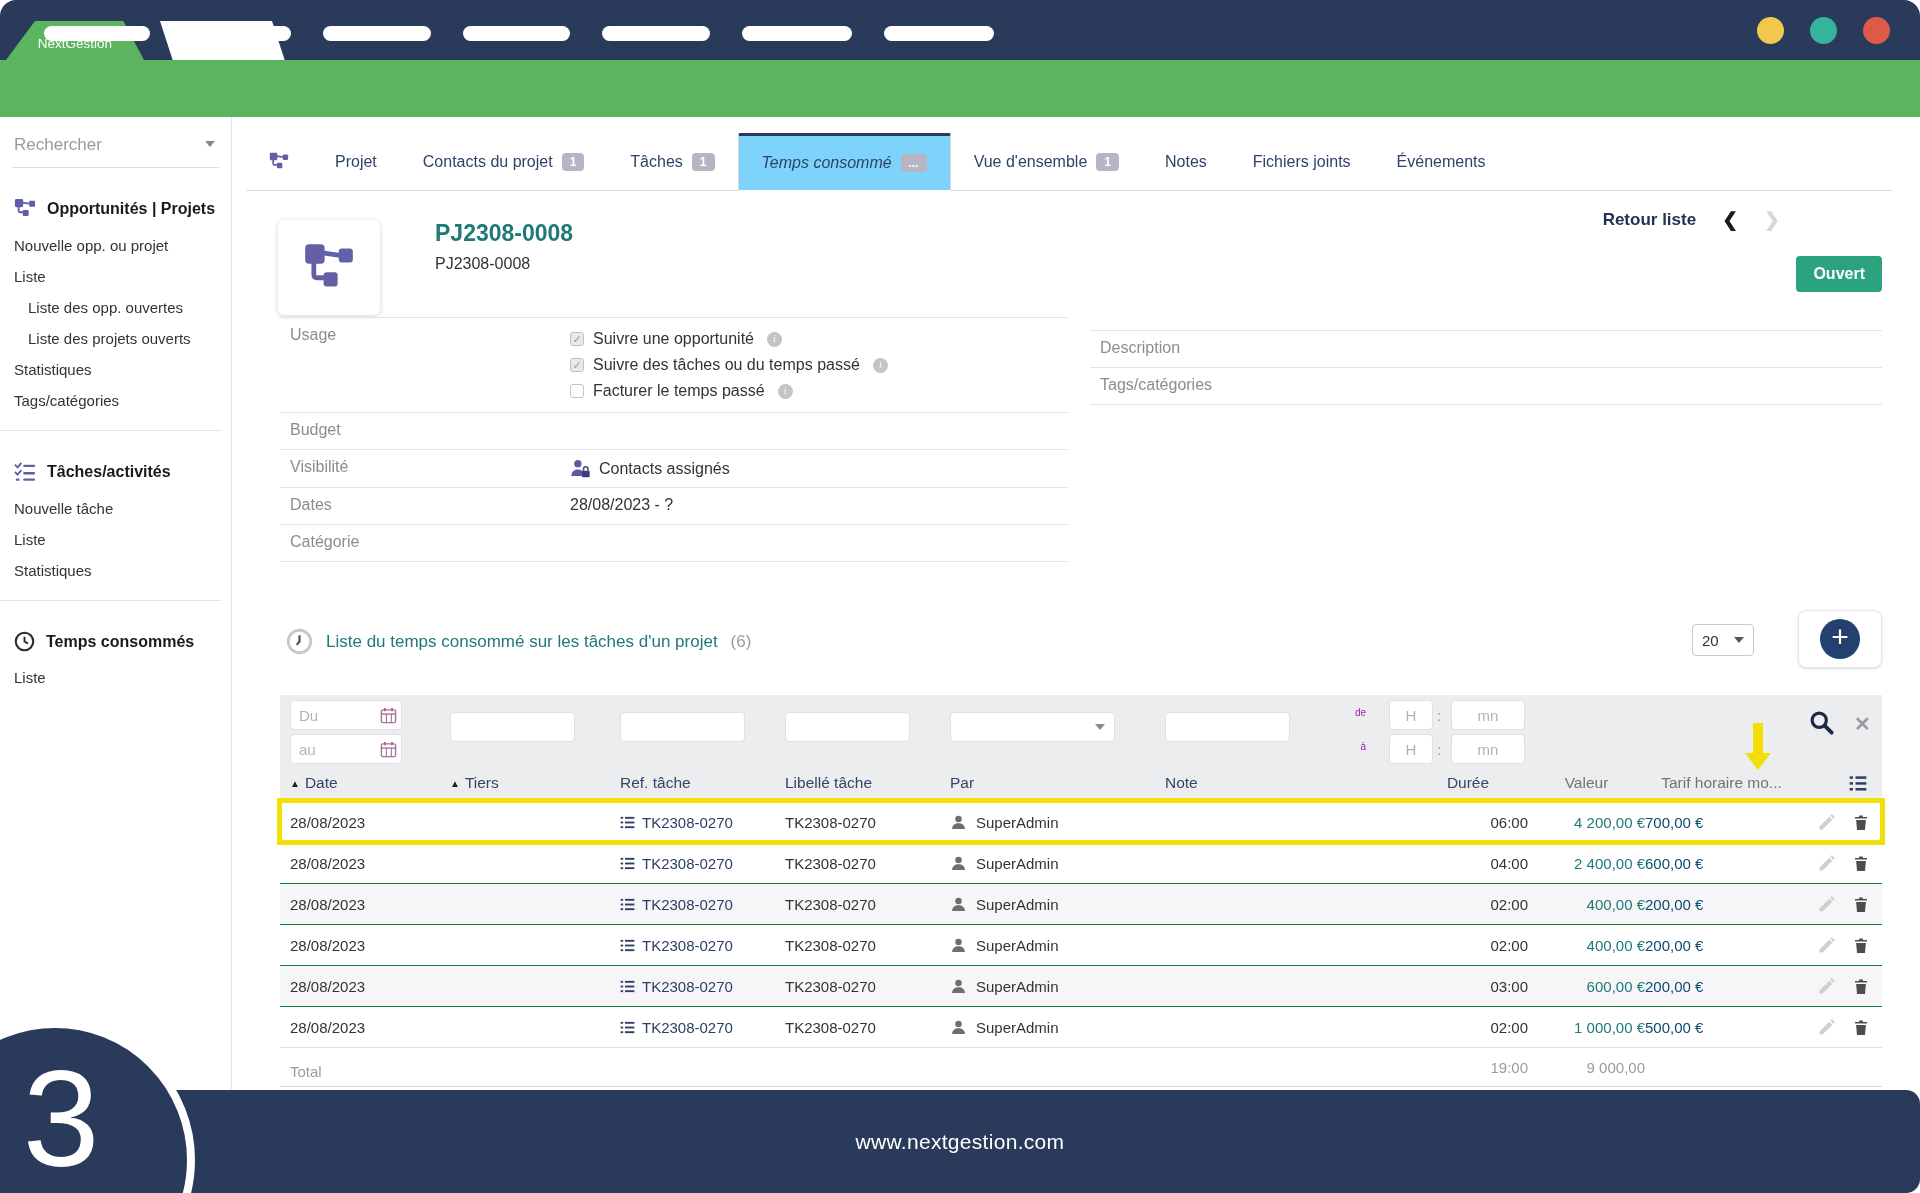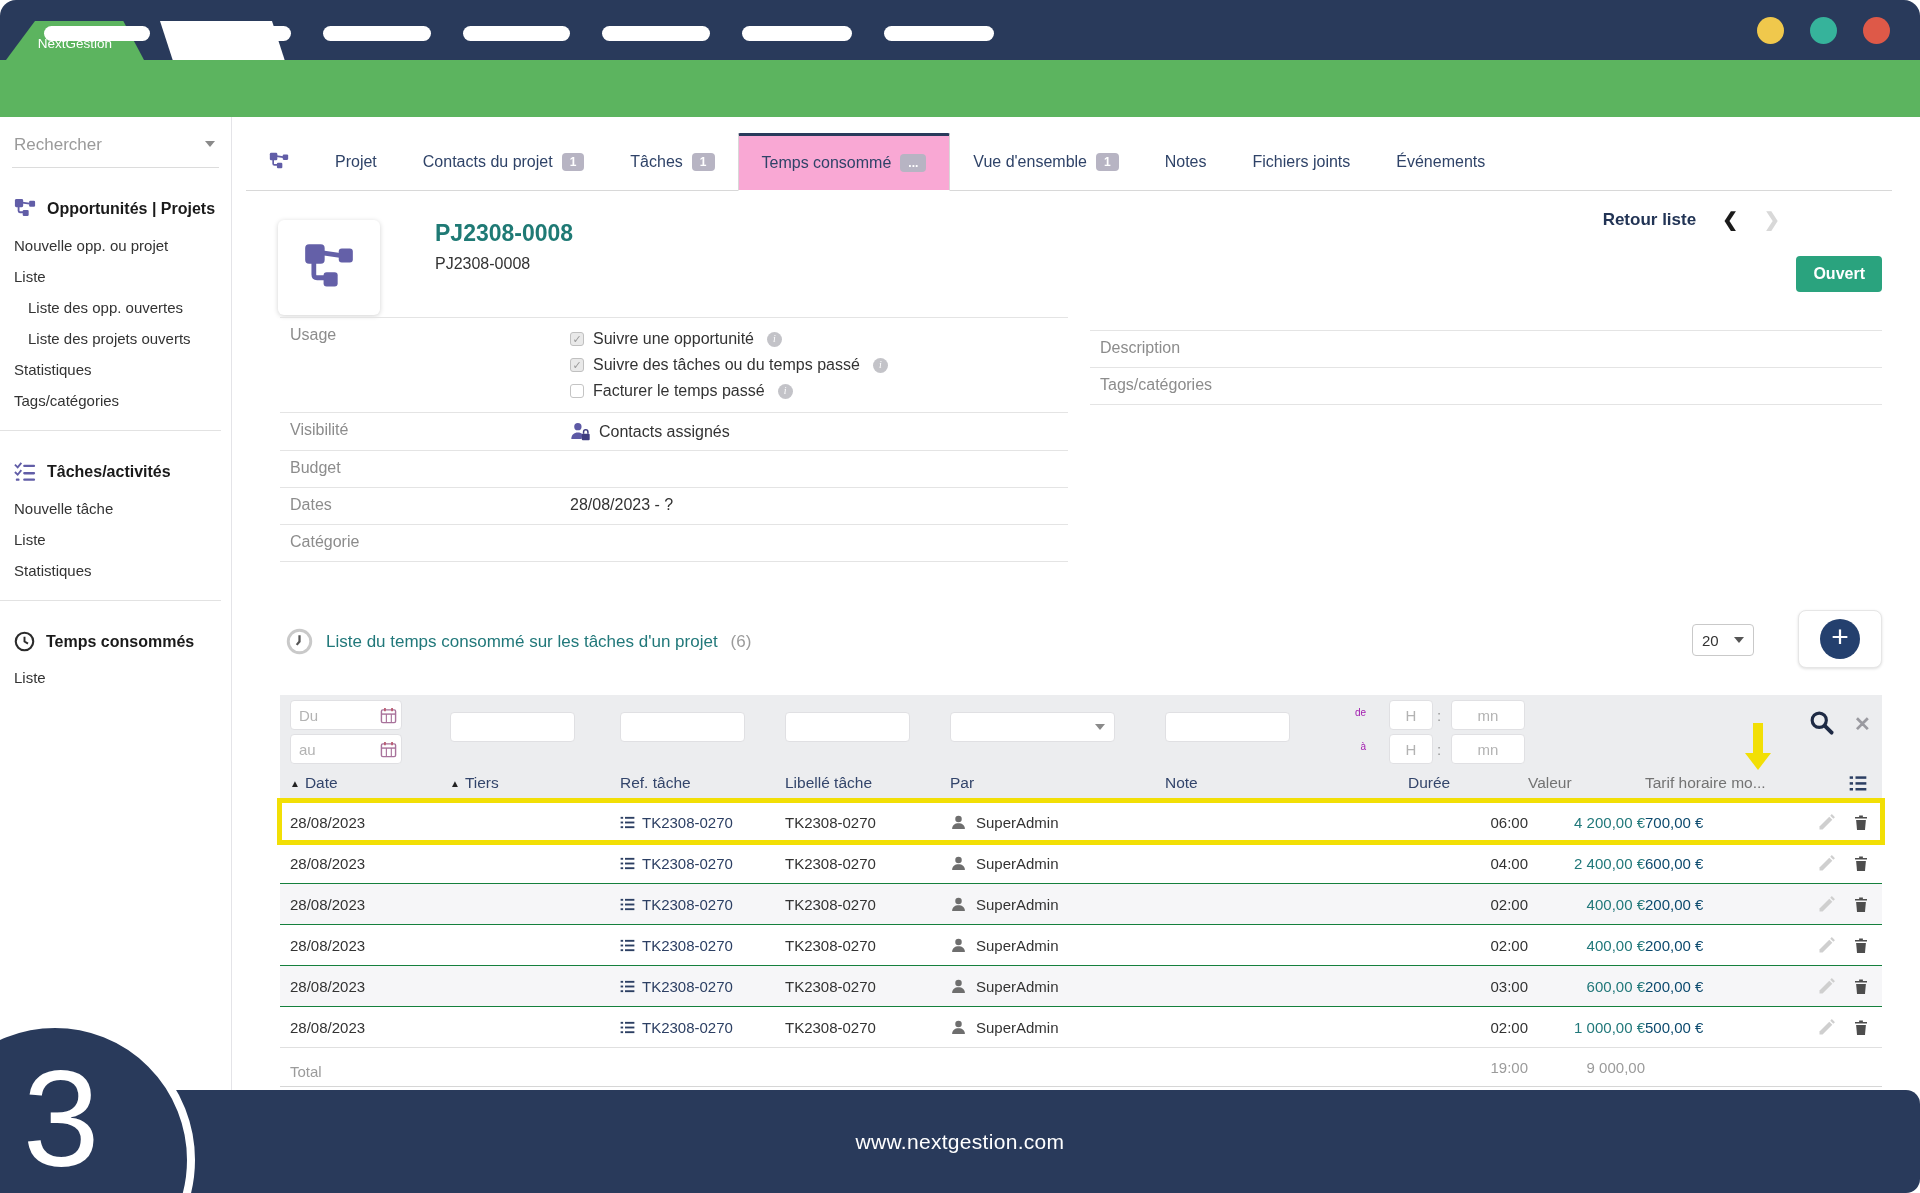--- a/index.html
+++ b/index.html
@@ -34,22 +34,22 @@
   .side-section-title svg { flex:none; }
   .side-item { padding:6px 0 6px 14px; line-height:19px; cursor:pointer; }
   .side-item.indent { padding-left:28px; }
   .side-divider { border:none; border-top:1px solid #e2e2e2; margin:14px 10px 0 0; }
 
   
   .tabsbar { position:absolute; left:246px; top:133px; right:28px; height:58px;
     border-bottom:1px solid #d8d8d8; display:flex; align-items:stretch; }
   .tabsbar-icon { width:66px; display:flex; align-items:center; justify-content:center; }
   .tab { display:flex; align-items:center; gap:9px; padding:0 23px; font-size:16px; color:#2f4368; cursor:pointer; }
-  .tab.active { background:#f9a8d4; border:1px solid #d8d8d8; border-top:3px solid #293a5b;
-    border-bottom:1px solid #fff; margin-bottom:-1px; border-radius:2px 2px 0 0; }
+  .tab.active { background:#7dd3fc; border:1px solid #d8d8d8; border-top:3px solid #293a5b;
+    border-bottom:1px solid #fff; margin-bottom:-1px; border-radius:2px 2px 0 0;font-style:italic; }
   .badge { background:#b7b4c3; color:#fff; font-size:12px; font-weight:bold; border-radius:4px;
     padding:3px 8px; line-height:1; }
 
   
   .banner-card { position:absolute; left:278px; top:220px; width:102px; height:95px; background:#fff;
     border-radius:6px; box-shadow:0 1px 5px rgba(0,0,0,.18); display:flex; align-items:center; justify-content:center; }
   .banner-title { position:absolute; left:435px; top:220px; font-size:23px; font-weight:bold; color:#1f7a75; }
   .banner-sub { position:absolute; left:435px; top:255px; font-size:16px; color:#333; }
   .back-list { position:absolute; top:208px; right:140px; display:flex; align-items:center; gap:26px; }
   .back-list .lbl { font-size:17px; font-weight:bold; color:#223455; cursor:pointer; }
@@ -103,21 +103,21 @@
   .fsel { position:absolute; background:#fff; border:1px solid #e0e0e3; border-radius:4px; height:30px;
     display:flex; align-items:center; justify-content:flex-end; padding:0 9px; cursor:pointer; }
   .fsel .caret-down { border-top-color:#8a8a8a; }
   .search-btn, .clear-btn { position:absolute; cursor:pointer; background:none; border:none; }
   .clear-btn { font-size:20px; font-weight:bold; color:#9a9aa0; line-height:1; }
 
   .grid { display:grid; grid-template-columns:170px 170px 165px 165px 215px 243px 120px 117px 153px 84px; }
   .hrow { position:absolute; left:0; right:0; bottom:0; height:36px; align-items:center; color:#33456b; font-size:15.5px; }
   .hcell { display:flex; align-items:center; gap:5px; }
   .hcell.first { padding-left:10px; }
-  .hcell.right { justify-content:flex-start; }
+  .hcell.right { justify-content:center; }
   .hcell.muted { color:#737373; }
   .sort-ico { font-size:10px; color:#222; }
   .hcell.iconend { justify-content:flex-end; padding-right:14px; }
 
   .trow { height:41px; align-items:center; background:#fff; border-top:1px solid #15803d; position:relative; }
   .trow.alt { background:#f6f6f8; }
   .trow.highlight { outline:5px solid #f2df05; outline-offset:-2px; z-index:2; }
   .c-date { padding-left:10px; color:#333; }
   .c-ref { display:flex; align-items:center; gap:7px; color:#2c3f63; cursor:pointer; }
   .c-label { color:#333; }
@@ -296,34 +296,34 @@
           <span class="info-ico">i</span>
         </div>
         <div class="cb-line">
           <span class="cbox"></span>
           <span>Facturer le temps passé</span>
           <span class="info-ico">i</span>
         </div>
       </div>
     </div>
     <div class="frow">
+      <div class="flabel">Budget</div>
+      <div class="fvalue"></div>
+    </div>
+    <div class="frow">
       <div class="flabel">Visibilité</div>
       <div class="fvalue vis-value">
         <svg width="21" height="21" viewBox="0 0 24 24">
           <circle cx="9" cy="6.5" r="4.2" fill="#5d59a5"></circle>
           <path d="M1.5 20.5 c0-5 3.2-7.5 7.5-7.5 2.2 0 4 .7 5.3 1.9 l-1 5.6z" fill="#5d59a5"></path>
           <rect x="13.5" y="14.5" width="9" height="7.5" rx="1.2" fill="#3f3c80"></rect>
           <path d="M15.5 14.5 v-2 a2.5 2.5 0 0 1 5 0 v2" fill="none" stroke="#3f3c80" stroke-width="1.7"></path>
         </svg>
         <span>Contacts assignés</span>
       </div>
-    </div>
-    <div class="frow">
-      <div class="flabel">Budget</div>
-      <div class="fvalue"></div>
     </div>
     <div class="frow">
       <div class="flabel">Dates</div>
       <div class="fvalue">28/08/2023 - ?</div>
     </div>
     <div class="frow">
       <div class="flabel">Catégorie</div>
       <div class="fvalue"></div>
     </div>
   </div>

